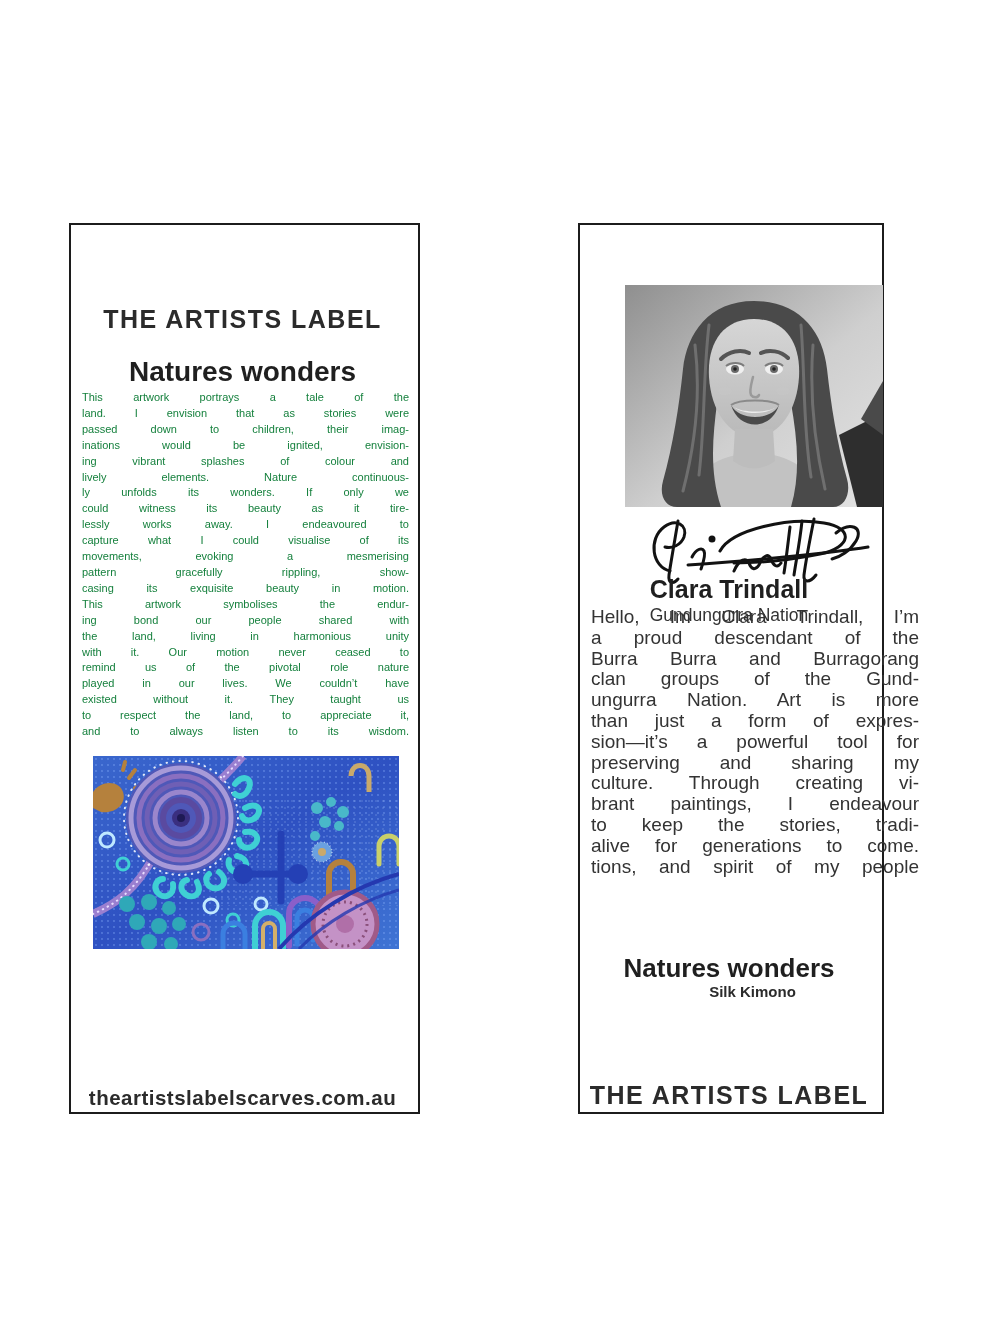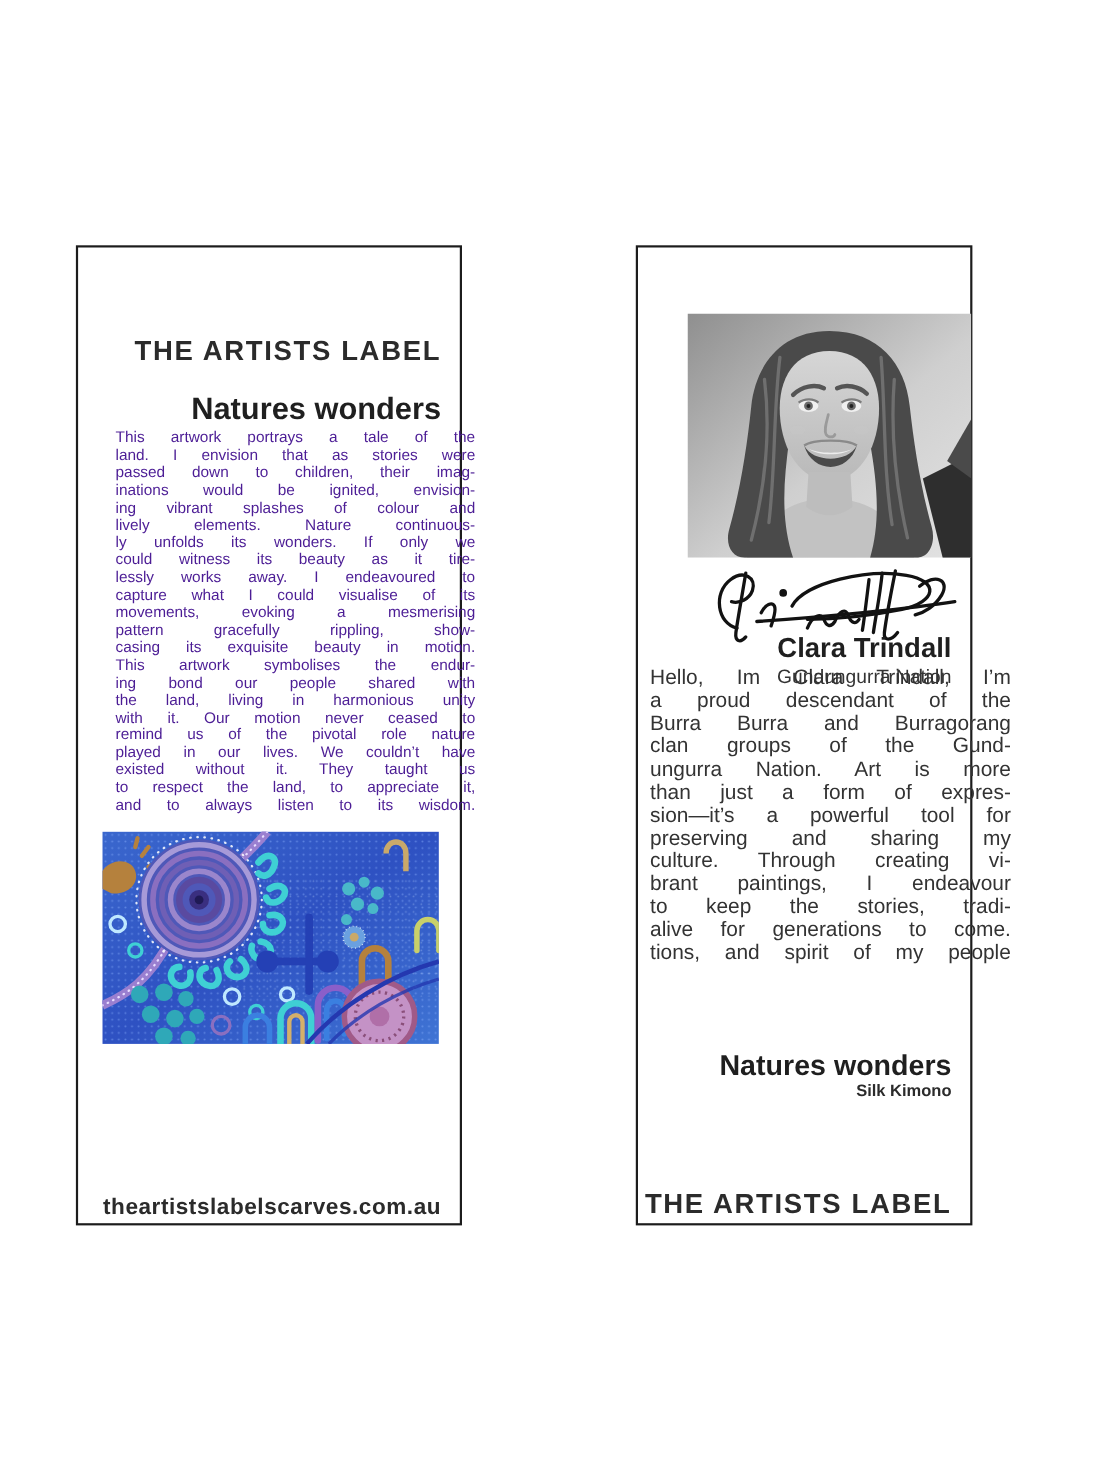--- a/index.html
+++ b/index.html
@@ -3,24 +3,24 @@
 <meta charset="utf-8">
 <style>
   html,body{margin:0;padding:0;background:#ffffff;}
   .canvas{position:relative;width:998px;height:1331px;background:#ffffff;overflow:hidden;
           font-family:"Liberation Sans",sans-serif;color:#262626;}
   .card{position:absolute;top:223px;width:351px;height:891px;background:#ffffff;
         border:2px solid #1c1c1c;box-sizing:border-box;}
   #left-card{left:69px;}
   #right-card{left:578px;width:306px;}
   .abs{position:absolute;}
-  .ctr{left:0;right:17px;text-align:right;}
+  .ctr{left:0;right:4px;text-align:center;}
   .brand-title{font-size:25px;font-weight:700;letter-spacing:1.5px;color:#2b2b2b;}
   .design-title{font-size:28px;font-weight:700;color:#1f1f1f;}
-  .story{left:11px;width:327px;font-size:14px;line-height:15.9px;color:#4c1d95;margin-left:23px;}
+  .story{left:11px;width:327px;font-size:11px;line-height:15.9px;color:#15803d;}
   .bio{left:11px;width:328px;font-size:19px;line-height:20.8px;color:#333333;}
   .jline{text-align:justify;text-align-last:justify;white-space:normal;}
   .tagline{font-size:25px;font-weight:700;letter-spacing:0.5px;color:#2b2b2b;}
   .cta{font-size:17px;font-weight:700;line-height:23px;color:#2b2b2b;}
   .website{font-size:20.5px;font-weight:700;letter-spacing:0.5px;color:#2b2b2b;}
   .artist-name{font-size:25px;font-weight:700;color:#1f1f1f;}
   .nation{font-size:17.5px;color:#333333;}
   .design-title2{font-size:26px;font-weight:700;color:#1f1f1f;}
   .product{font-size:15px;font-weight:700;color:#2b2b2b;}
   .imgbox{display:block;}

